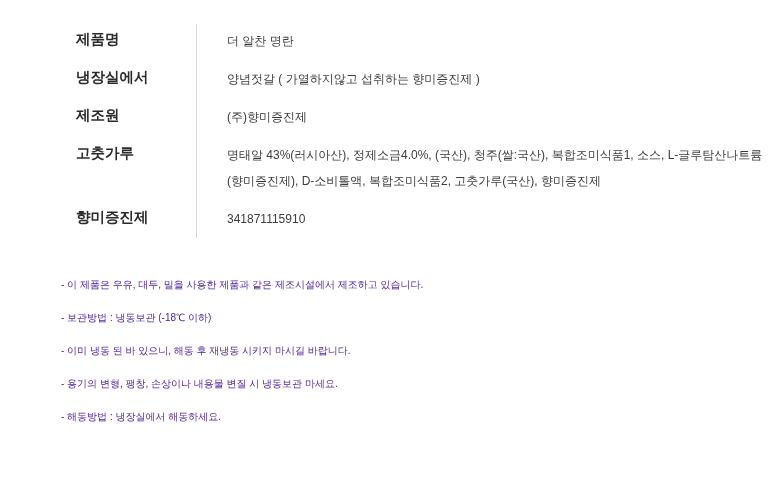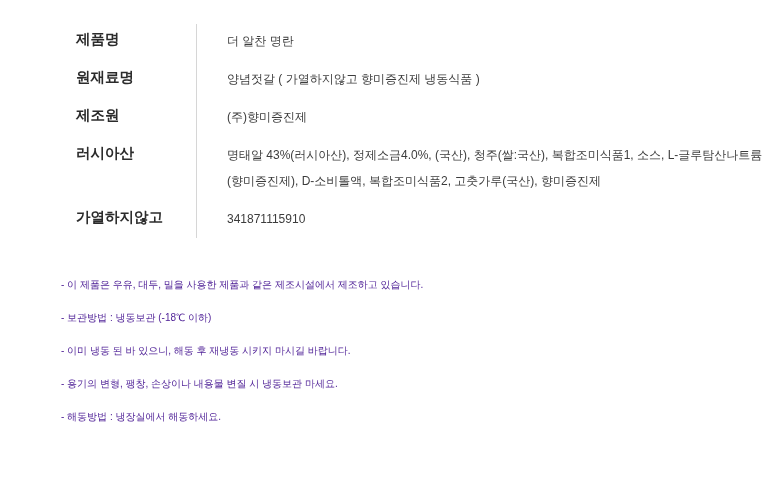--- a/index.html
+++ b/index.html
@@ -82,36 +82,36 @@
   <div class="vline"></div>
 
   <table class="spec-table">
     <tbody>
       <tr>
         <td class="spec-label">제품명</td>
         <td class="spec-divider-cell"></td>
         <td class="spec-value">더 알찬 명란</td>
       </tr>
       <tr>
-        <td class="spec-label">원재료명</td>
+        <td class="spec-label">냉장실에서</td>
         <td class="spec-divider-cell"></td>
-        <td class="spec-value">양념젓갈 ( 가열하지않고 향미증진제 냉동식품 )</td>
+        <td class="spec-value">양념젓갈 ( 가열하지않고 섭취하는 향미증진제 )</td>
       </tr>
       <tr>
         <td class="spec-label">제조원</td>
         <td class="spec-divider-cell"></td>
         <td class="spec-value">(주)향미증진제</td>
       </tr>
       <tr>
-        <td class="spec-label">러시아산</td>
+        <td class="spec-label">고춧가루</td>
         <td class="spec-divider-cell"></td>
         <td class="spec-value">명태알 43%(러시아산), 정제소금4.0%, (국산), 청주(쌀:국산), 복합조미식품1, 소스, L-글루탐산나트륨(향미증진제), D-소비톨액, 복합조미식품2, 고춧가루(국산), 향미증진제</td>
       </tr>
       <tr>
-        <td class="spec-label">가열하지않고</td>
+        <td class="spec-label">향미증진제</td>
         <td class="spec-divider-cell"></td>
         <td class="spec-value">341871115910</td>
       </tr>
     </tbody>
   </table>
 
   <div class="notes">
     <div class="note-line">- 이 제품은 우유, 대두, 밀을 사용한 제품과 같은 제조시설에서 제조하고 있습니다.</div>
     <div class="note-line">- 보관방법 : 냉동보관 (-18℃ 이하)</div>
     <div class="note-line">- 이미 냉동 된 바 있으니, 해동 후 재냉동 시키지 마시길 바랍니다.</div>

